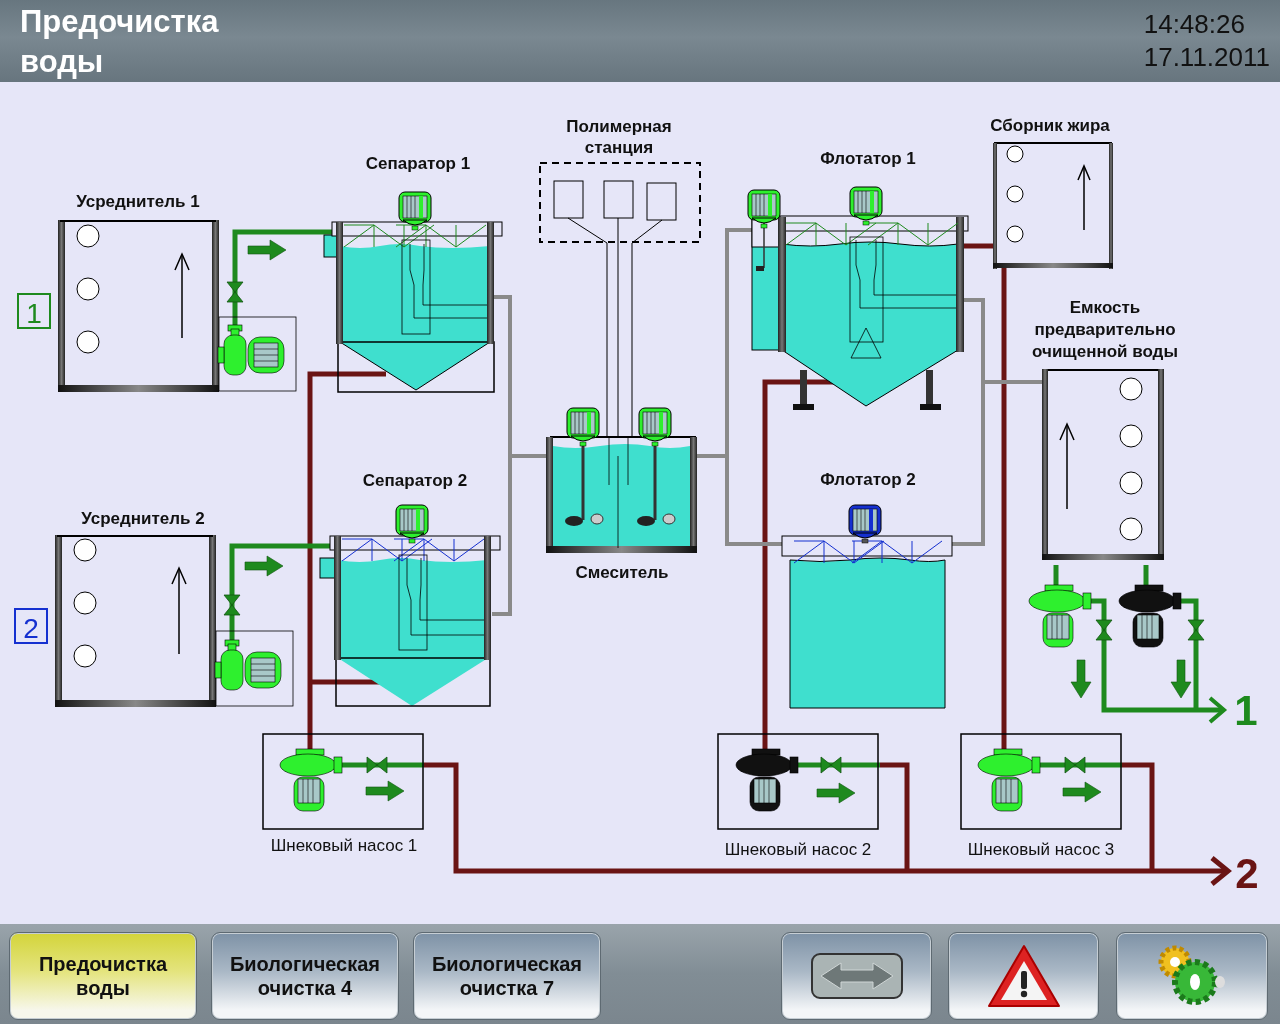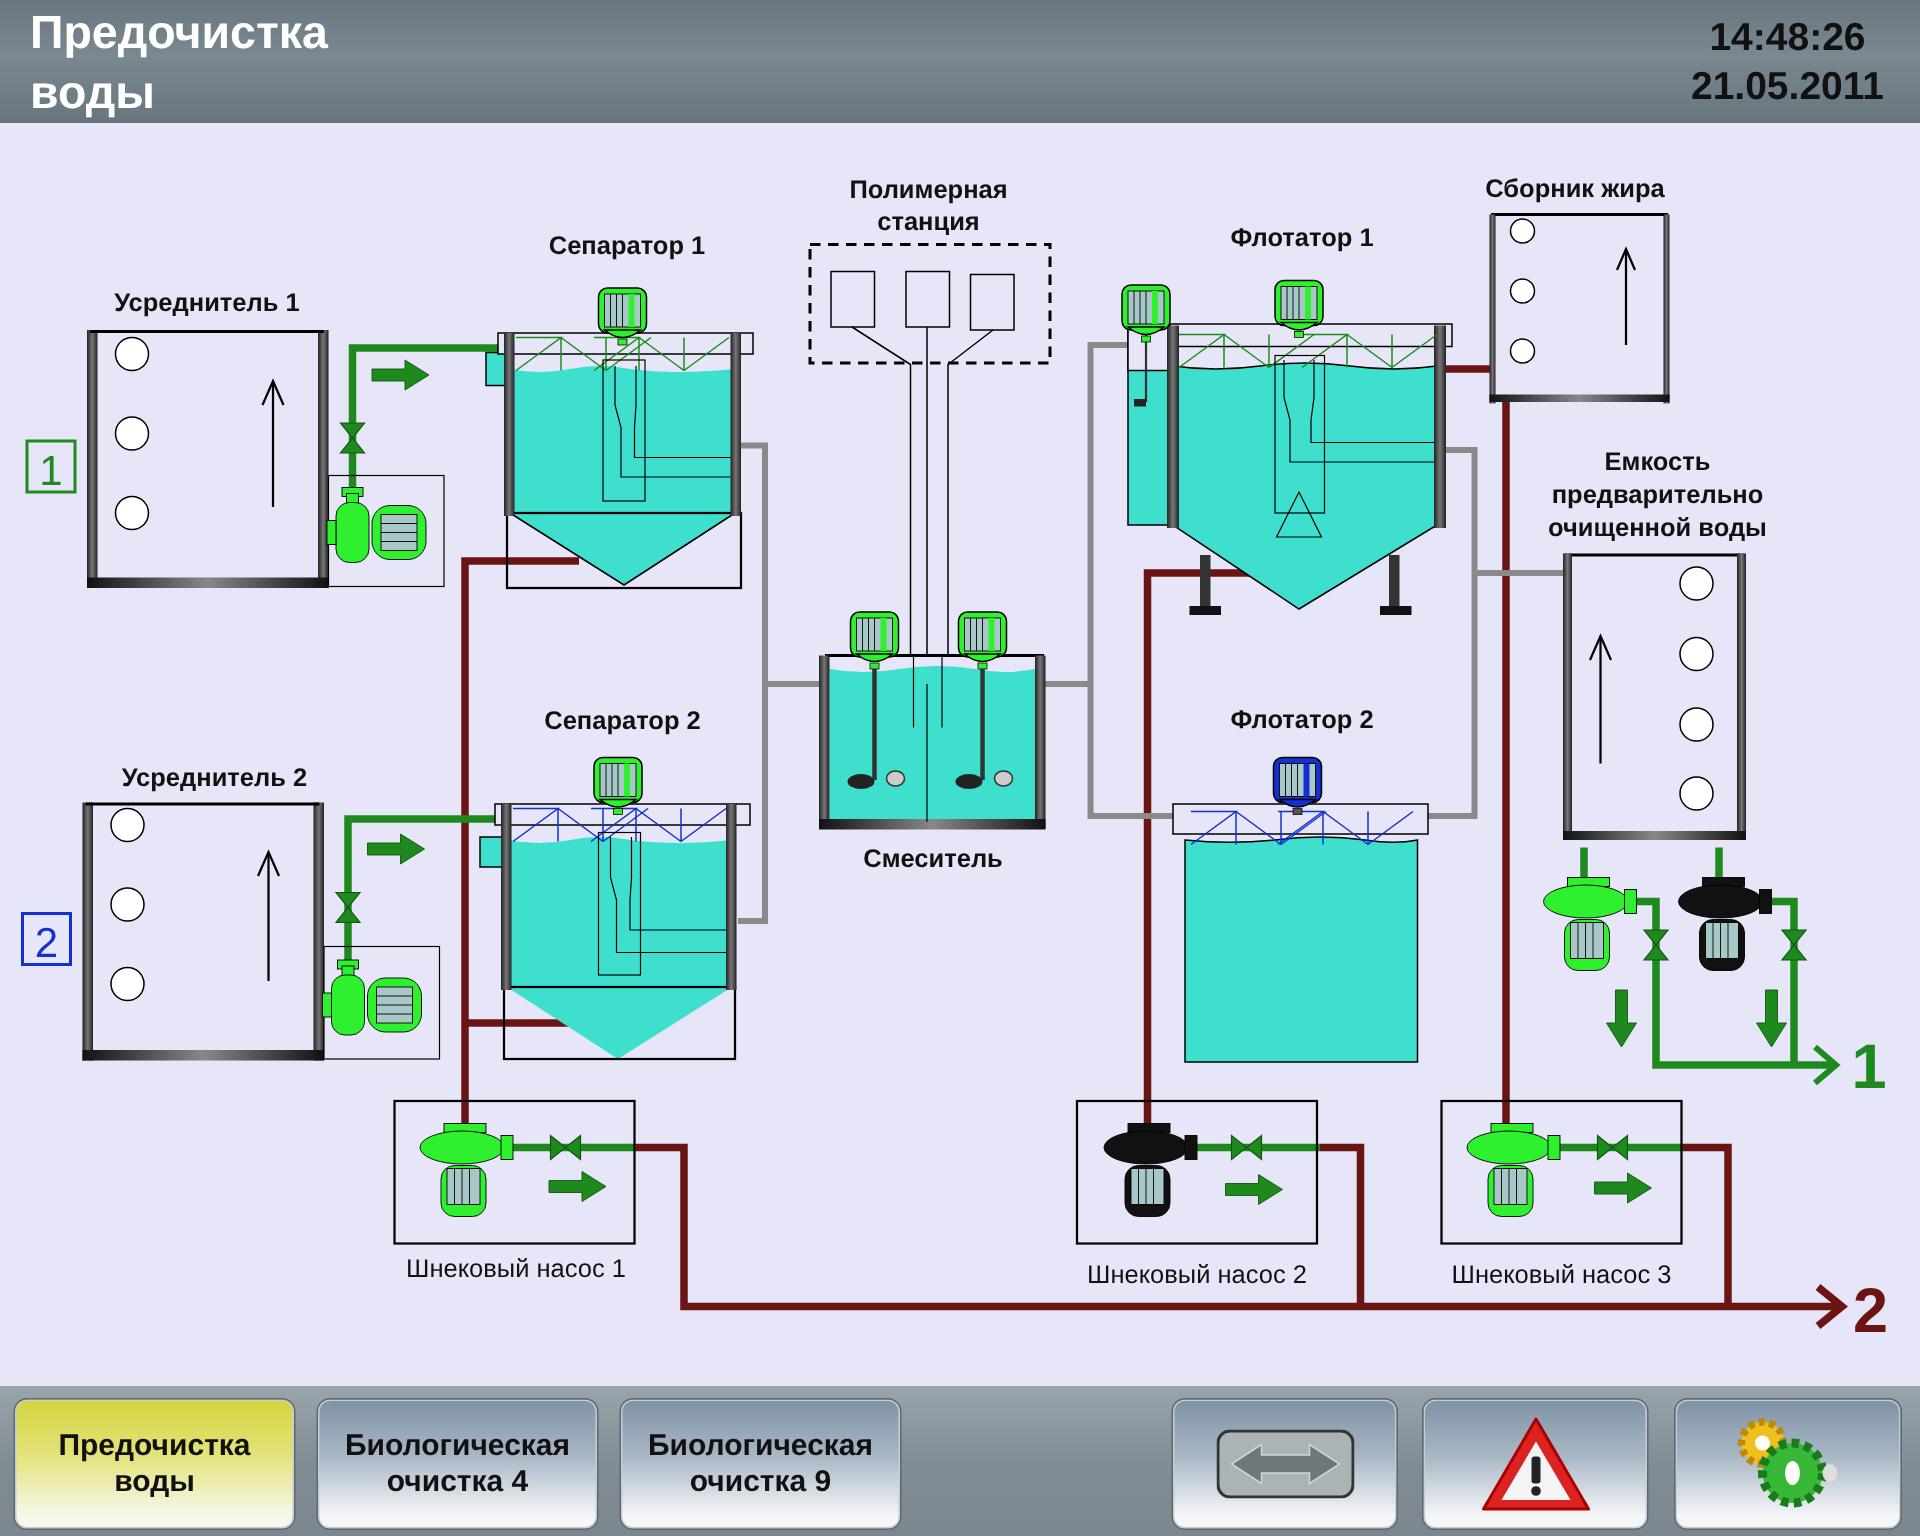--- a/index.html
+++ b/index.html
@@ -1,37 +1,37 @@
 <!DOCTYPE html>
 <html><head>
 <meta charset="utf-8">
 <style>
   html,body{margin:0;padding:0;}
   body{width:1280px;height:1024px;overflow:hidden;background:#e6e6f8;font-family:"Liberation Sans",sans-serif;position:relative;}
   .header{position:absolute;left:0;top:0;width:1280px;height:82px;background:linear-gradient(#67767f,#7a8891 45%,#67757e);}
   .title{position:absolute;left:20px;top:2px;color:#fff;font-weight:bold;font-size:31px;line-height:40px;width:300px;}
-  .clock{position:absolute;right:24px;top:8px;color:#111;font-size:26px;line-height:33px;text-align:center;font-weight:bold;}
+  .clock{position:absolute;right:10px;top:8px;color:#111;font-size:26px;line-height:33px;text-align:left;}
   .canvas{position:absolute;left:0;top:82px;width:1280px;height:842px;}
   svg text{font-family:"Liberation Sans",sans-serif;}
   .footer{position:absolute;left:0;top:924px;width:1280px;height:100px;background:linear-gradient(#9aa4ab,#818d95 50%,#7b868e);}
   .btn{position:absolute;top:8px;height:86px;border-radius:9px;border:1px solid #5e6a72;box-shadow:0 0 0 1px #c6ced4 inset;background:linear-gradient(#7e92a6,#aab8c6 45%,#f4f6f8 90%);display:flex;align-items:center;justify-content:center;text-align:center;font-weight:bold;font-size:20px;line-height:24px;color:#111;cursor:pointer;}
   .btn.active{background:linear-gradient(#d3d43a,#e4e47e 45%,#f7f7ec 90%);}
   .icon{display:block;}
 </style>
 </head>
 <body>
 
 <div class="header">
   <div class="title">
     <div>Предочистка</div>
     <div>воды</div>
   </div>
   <div class="clock">
     <div>14:48:26</div>
-    <div>21.05.2011</div>
+    <div>17.11.2011</div>
   </div>
 </div>
 
 <div class="canvas">
 <svg width="1280" height="842" viewBox="0 82 1280 842" xmlns="http://www.w3.org/2000/svg">
   <defs>
     <linearGradient id="wallG" x1="0" x2="1">
       <stop offset="0" stop-color="#222"></stop>
           <stop offset="0.5" stop-color="#777"></stop>
           <stop offset="1" stop-color="#222"></stop>
@@ -343,21 +343,21 @@
   </div>
   <div class="btn" style="left:211px;width:186px;">
     <div>
       <div>Биологическая</div>
       <div>очистка 4</div>
     </div>
   </div>
   <div class="btn" style="left:413px;width:186px;">
     <div>
       <div>Биологическая</div>
-      <div>очистка 9</div>
+      <div>очистка 7</div>
     </div>
   </div>
   <div class="btn" style="left:781px;width:149px;">
     <svg class="icon" width="92" height="46" viewBox="0 0 92 46">
       <rect x="1" y="1" width="90" height="44" rx="8" fill="#aab4b4" stroke="#333" stroke-width="2"></rect>
       <path d="M10 23 L30 10 L30 17 L62 17 L62 10 L82 23 L62 36 L62 29 L30 29 L30 36 Z" fill="#6e7878" stroke="#cfd6d6" stroke-width="1"></path>
     </svg>
   </div>
   <div class="btn" style="left:948px;width:149px;">
     <svg class="icon" width="76" height="66" viewBox="0 0 76 66">

